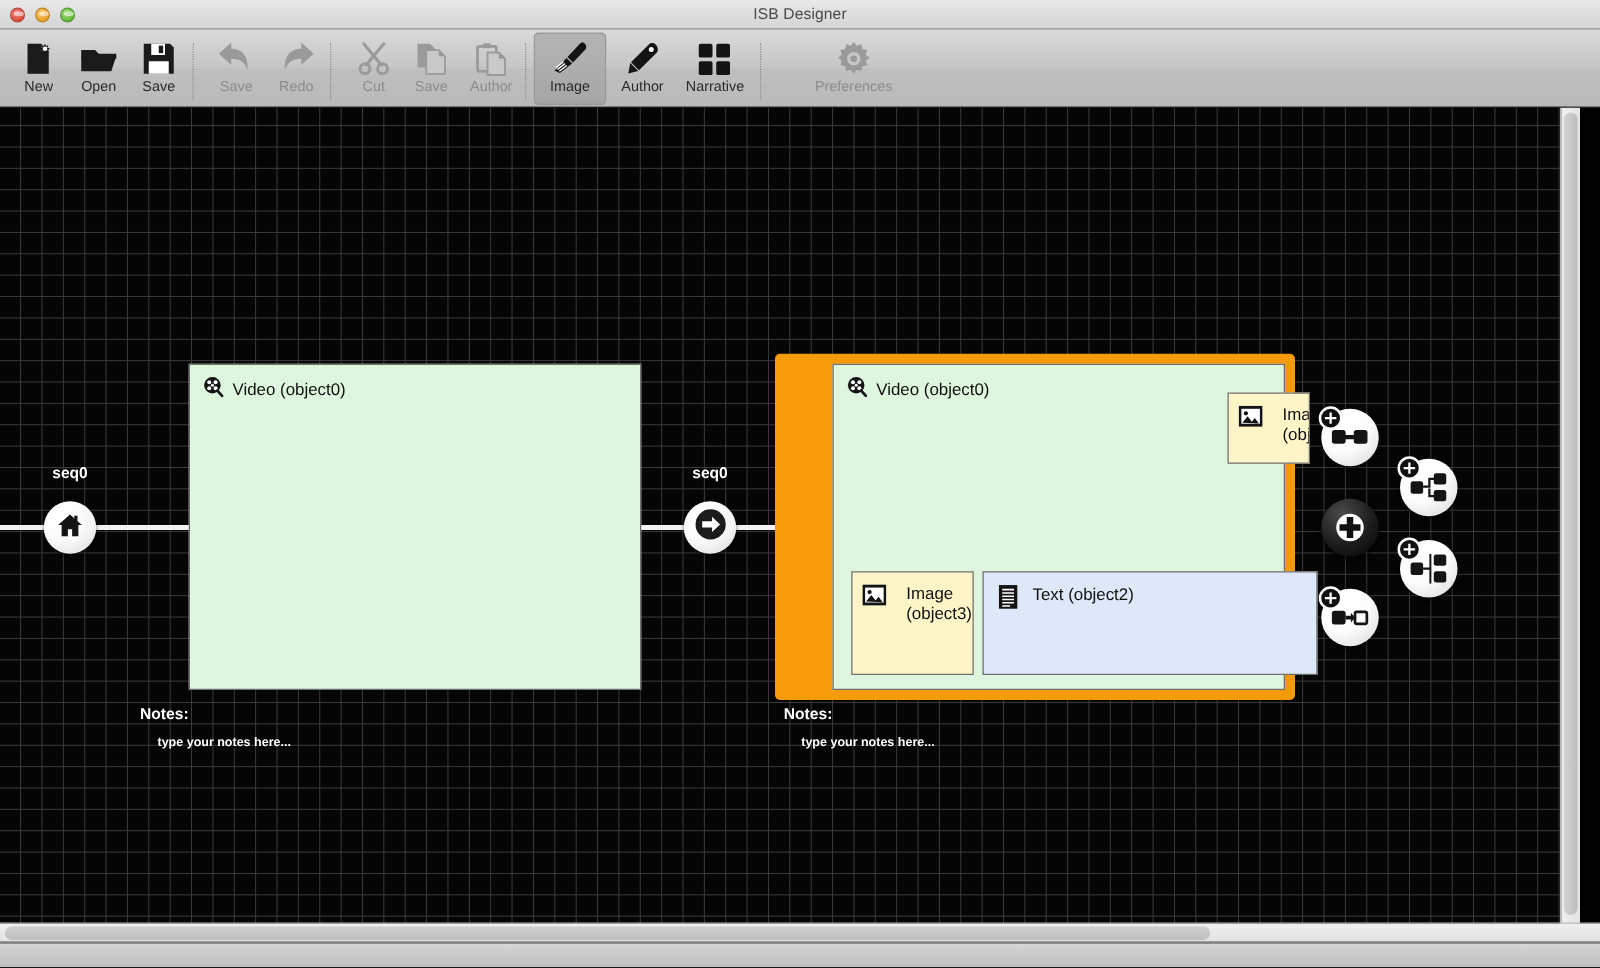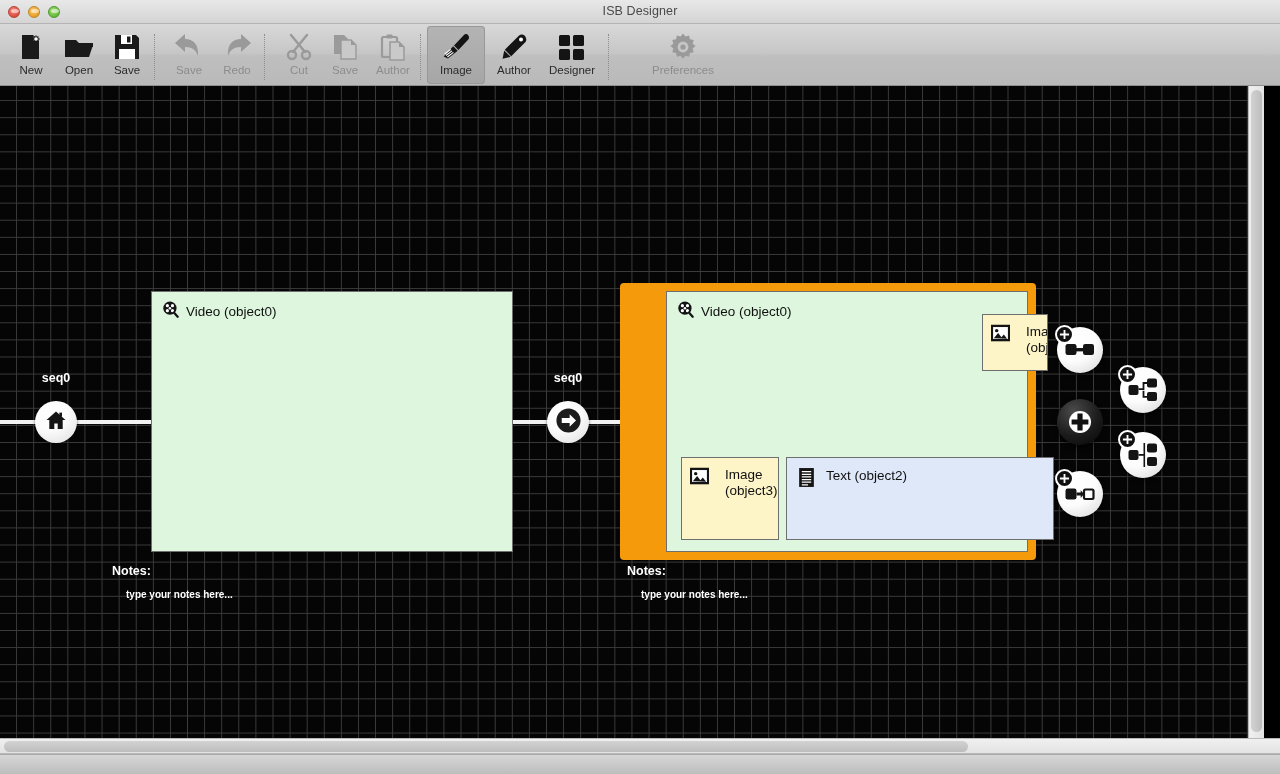--- a/index.html
+++ b/index.html
@@ -296,21 +296,21 @@
 
     <div class="tb-item" style="left:543px">
       <div class="tb-ico">
         <svg width="28" height="28" viewBox="0 0 28 28">
           <rect x="1" y="2" width="11" height="11" rx="1.5" fill="#141414"></rect>
           <rect x="15" y="2" width="11" height="11" rx="1.5" fill="#141414"></rect>
           <rect x="1" y="16" width="11" height="11" rx="1.5" fill="#141414"></rect>
           <rect x="15" y="16" width="11" height="11" rx="1.5" fill="#141414"></rect>
         </svg>
       </div>
-      <div class="tb-lbl">Designer</div>
+      <div class="tb-lbl">Narrative</div>
     </div>
 
     <div class="tb-sep" style="left:608px"></div>
 
     <div class="tb-item disabled" style="left:637px;width:92px">
       <div class="tb-ico">
         <svg width="30" height="30" viewBox="0 0 30 30">
           <path d="M15 1.5l2.4 3 3.7-1.1 0.8 3.8 3.8 0.8-1.1 3.7 3 2.4-3 2.4 1.1 3.7-3.8 0.8-0.8 3.8-3.7-1.1-2.4 3-2.4-3-3.7 1.1-0.8-3.8-3.8-0.8 1.1-3.7-3-2.4 3-2.4-1.1-3.7 3.8-0.8 0.8-3.8 3.7 1.1z" fill="#9a9a9a"></path>
           <circle cx="15" cy="15" r="5.4" fill="#c6c6c6"></circle>
           <circle cx="15" cy="15" r="2.6" fill="#9a9a9a"></circle>

